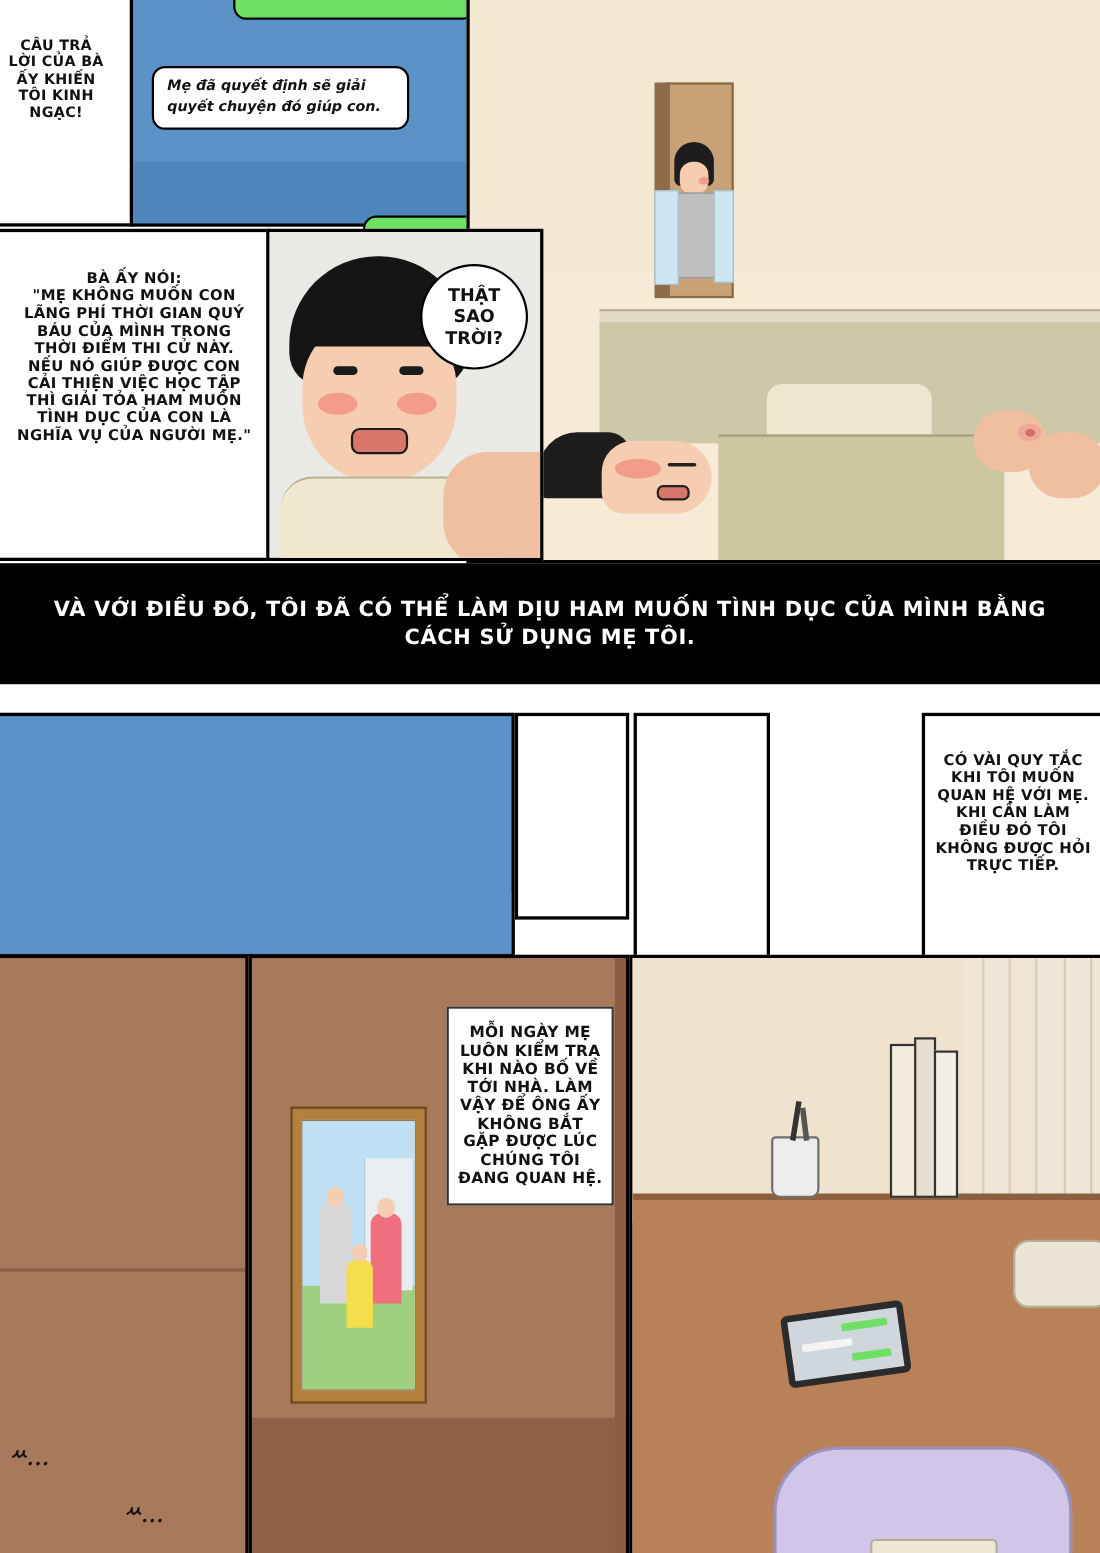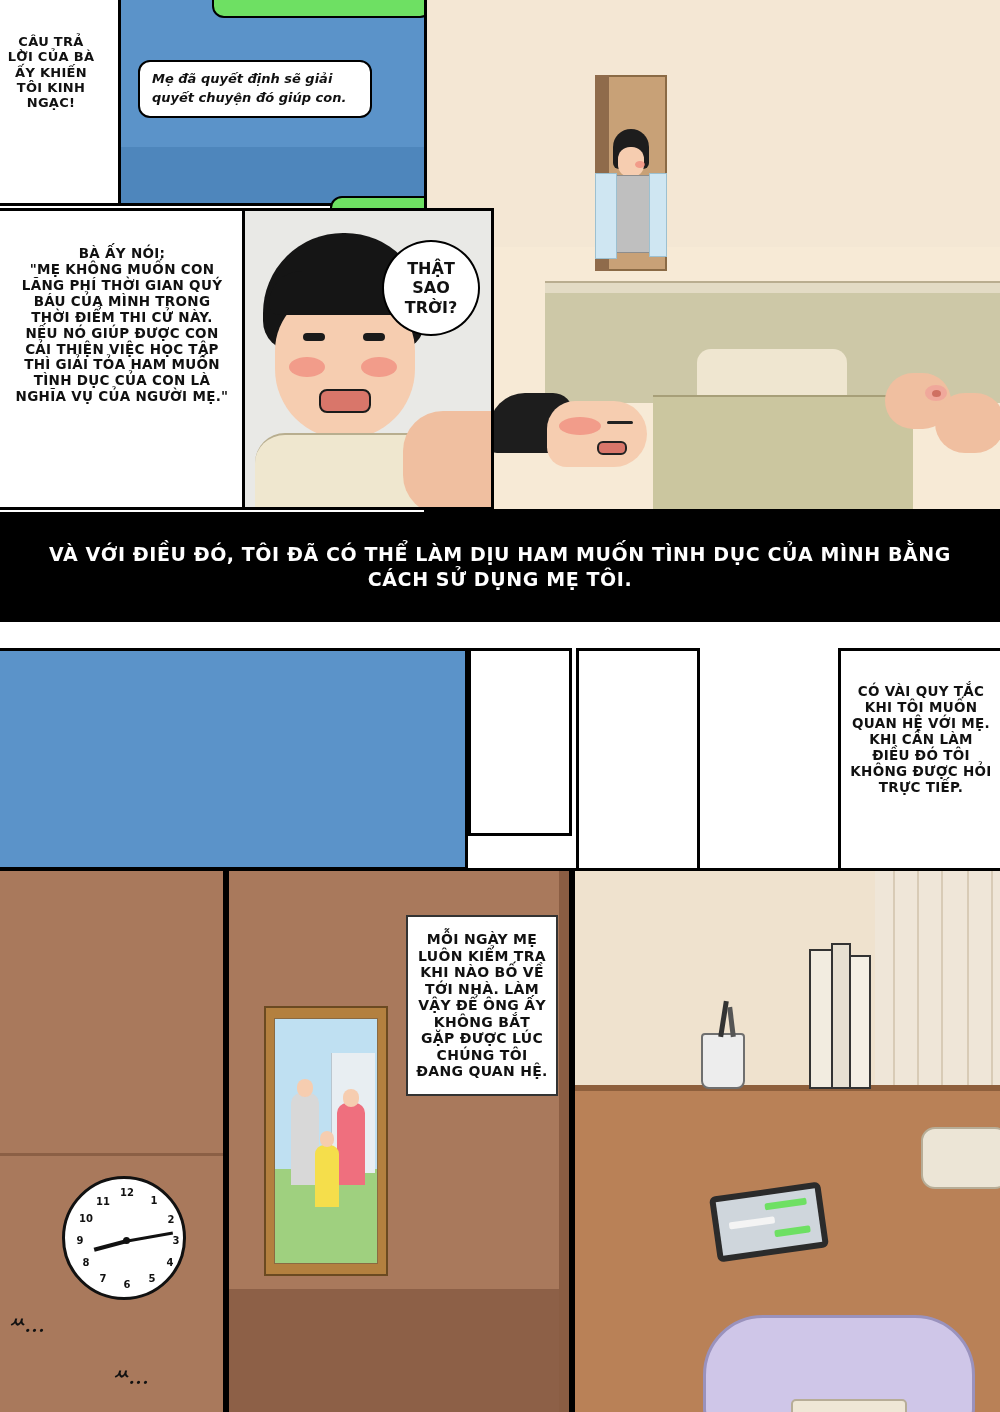--- a/index.html
+++ b/index.html
@@ -214,37 +214,20 @@
 
   <div class="panel" style="left:838px; top:648px; width:168px; height:270px; background:#ffffff;"></div>
   <div class="cap" style="left:840px; top:678px; width:162px; font-size:13.5px; border:none; background:transparent;">CÓ VÀI QUY TẮC KHI TÔI MUỐN QUAN HỆ VỚI MẸ. KHI CẦN LÀM ĐIỀU ĐÓ TÔI KHÔNG ĐƯỢC HỎI TRỰC TIẾP.</div>
 
   <div class="panel" style="left:572px; top:648px; width:434px; height:222px; background:#f3e6d2; z-index:-1;"></div>
 
   <div class="panel" style="left:-6px; top:868px; width:232px; height:550px; background:#a9795c;">
     <div class="abs" style="left:0; top:282px; width:100%; height:3px; background:#8b5f45;"></div>
   </div>
 
-  <div class="clock" style="left:62px; top:1176px; width:124px; height:124px;">
-    <div class="num" style="left:55px; top:8px;">12</div>
-    <div class="num" style="left:82px; top:16px;">1</div>
-    <div class="num" style="left:99px; top:35px;">2</div>
-    <div class="num" style="left:104px; top:56px;">3</div>
-    <div class="num" style="left:98px; top:78px;">4</div>
-    <div class="num" style="left:80px; top:94px;">5</div>
-    <div class="num" style="left:55px; top:100px;">6</div>
-    <div class="num" style="left:31px; top:94px;">7</div>
-    <div class="num" style="left:14px; top:78px;">8</div>
-    <div class="num" style="left:8px; top:56px;">9</div>
-    <div class="num" style="left:14px; top:34px;">10</div>
-    <div class="num" style="left:31px; top:17px;">11</div>
-    <div class="hand" style="left:60px; top:28px; width:4px; height:34px; transform: rotate(255deg);"></div>
-    <div class="hand" style="left:61px; top:16px; width:3px; height:46px; transform: rotate(80deg);"></div>
-    <div class="center" style="left:58px; top:58px;"></div>
-  </div>
 
   <div class="sfx" style="left:8px; top:1316px;">ᄊ...</div>
   <div class="sfx" style="left:112px; top:1368px;">ᄊ...</div>
 
   <div class="panel" style="left:226px; top:868px; width:346px; height:550px; background:#a9795c;">
     <div class="abs" style="left:0; top:418px; width:100%; height:132px; background:#8d6047;"></div>
     <div class="abs" style="left:330px; top:0; width:16px; height:550px; background:#8a5d43;"></div>
   </div>
 
   <div class="frame" style="left:264px; top:1006px; width:124px; height:270px;"></div>

